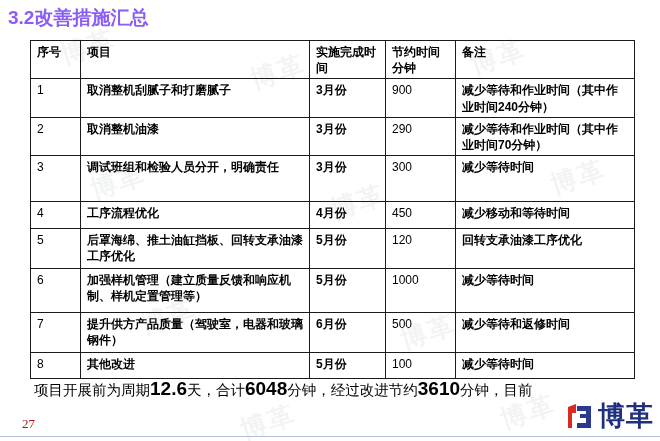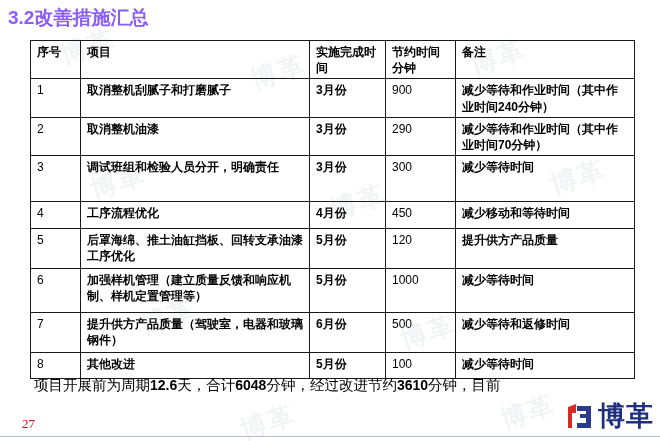--- a/index.html
+++ b/index.html
@@ -39,21 +39,21 @@
   }
   table.measures td.num-cell{font-weight:normal;font-size:12px;}
 
   .summary{
     position:absolute;left:34px;top:376px;width:600px;z-index:2;
     font-family:"Liberation Serif", serif;
     font-size:14.5px;color:#000000;line-height:1.35;
   }
   .summary .bnum{
     font-family:"Liberation Sans", sans-serif;
-    font-weight:bold;font-size:14px;
+    font-weight:bold;font-size:19px;
   }
 
   .page-number{
     position:absolute;left:22px;top:416px;z-index:2;
     font-family:"Liberation Serif", serif;
     font-size:13px;font-weight:normal;color:#b31412;
   }
 
   .bottom-rule{
     position:absolute;left:0;top:436px;width:660px;height:1px;
@@ -131,21 +131,21 @@
         <td>工序流程优化</td>
         <td>4月份</td>
         <td class="num-cell">450</td>
         <td>减少移动和等待时间</td>
       </tr>
       <tr style="height:40px">
         <td class="num-cell">5</td>
         <td>后罩海绵、推土油缸挡板、回转支承油漆工序优化</td>
         <td>5月份</td>
         <td class="num-cell">120</td>
-        <td>提升供方产品质量</td>
+        <td>回转支承油漆工序优化</td>
       </tr>
       <tr style="height:44px">
         <td class="num-cell">6</td>
         <td>加强样机管理（建立质量反馈和响应机制、样机定置管理等）</td>
         <td>5月份</td>
         <td class="num-cell">1000</td>
         <td>减少等待时间</td>
       </tr>
       <tr style="height:40px">
         <td class="num-cell">7</td>

